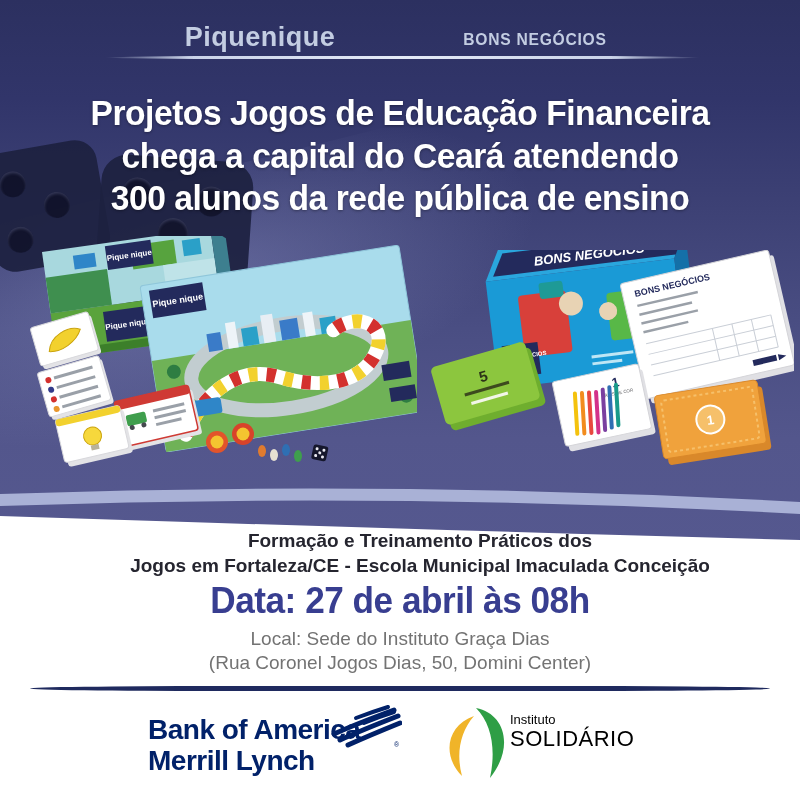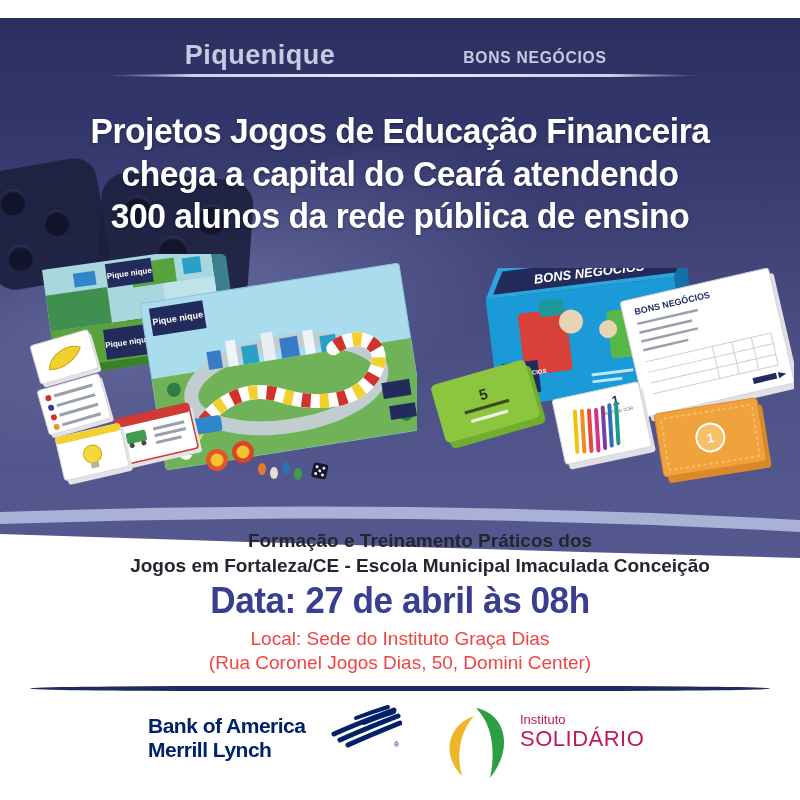--- a/index.html
+++ b/index.html
@@ -2,21 +2,21 @@
 <html><head>
 <meta charset="utf-8">
 <style>
   html,body{margin:0;padding:0;background:#fff;}
   .poster{
     position:relative;width:800px;height:800px;overflow:hidden;background:#ffffff;
     font-family:"Liberation Sans", sans-serif;
   }
   
   .hero{
-    position:absolute;left:0;top:18px;width:800px;height:548px;overflow:hidden;
+    position:absolute;left:0;top:0;width:800px;height:548px;overflow:hidden;
     background:linear-gradient(180deg,#2c3060 0%,#31356a 18%,#3d4175 38%,#4a4e83 60%,#53568c 80%,#55588f 100%);
   }
   .hero-sheen{
     position:absolute;left:-120px;top:170px;width:700px;height:260px;
     background:radial-gradient(ellipse at 45% 40%, rgba(150,155,205,.38) 0%, rgba(150,155,205,0) 65%);
     transform:rotate(-14deg);
   }
   .topbar-logo{position:absolute;color:#c3cde2;font-weight:bold;text-align:center;}
   .logo-piquenique{left:140px;top:22px;width:240px;font-size:27px;letter-spacing:.5px;}
   .logo-bons{left:450px;top:30px;width:170px;font-size:17px;letter-spacing:.8px;transform:scaleX(.92);}
@@ -40,32 +40,32 @@
   .prod-right{left:424px;top:250px;width:370px;height:235px;}
   .prod text{font-family:"Liberation Sans",sans-serif;}
   
   .curve-svg{position:absolute;left:0;bottom:0;width:800px;height:92px;}
   
   .info-line{position:absolute;left:0;width:800px;text-align:center;}
   .event-bold{font-weight:bold;color:#25252f;font-size:19px;padding-left:20px;}
   .event-line1{top:530px;}
   .event-line2{top:555px;}
   .event-date{top:580px;font-weight:bold;color:#383e90;font-size:37px;letter-spacing:-.5px;transform:scaleX(.95);}
-  .event-loc{color:#ef4444;font-size:19px;text-align:center;}
+  .event-loc{color:#737373;font-size:19px;text-align:center;}
   .event-location{top:628px;}
   .event-address{top:652px;}
   .divider{
     position:absolute;left:30px;top:686px;width:740px;height:5px;background:#1f2a5e;border-radius:50%/100%;
   }
   
-  .bofa{position:absolute;left:148px;top:714px;color:#012169;font-weight:bold;font-size:21px;line-height:1.12;letter-spacing:-.5px;}
+  .bofa{position:absolute;left:148px;top:714px;color:#012169;font-weight:bold;font-size:28px;line-height:1.12;letter-spacing:-.5px;}
   .bofa-flag{position:absolute;left:330px;top:704px;width:72px;height:44px;}
   .ibs{position:absolute;left:438px;top:704px;width:250px;height:84px;}
   .ibs-swoosh{position:absolute;left:0;top:0;width:72px;height:80px;}
-  .ibs-text{position:absolute;left:82px;top:8px;color:#be185d;}
+  .ibs-text{position:absolute;left:72px;top:8px;color:#000000;}
   .ibs-inst{font-size:13px;}
   .ibs-big{font-size:22px;letter-spacing:.5px;line-height:1.05;}
 </style>
 </head>
 <body>
 
 <div class="poster">
 
   <div class="hero">
     <div class="hero-sheen"></div>

